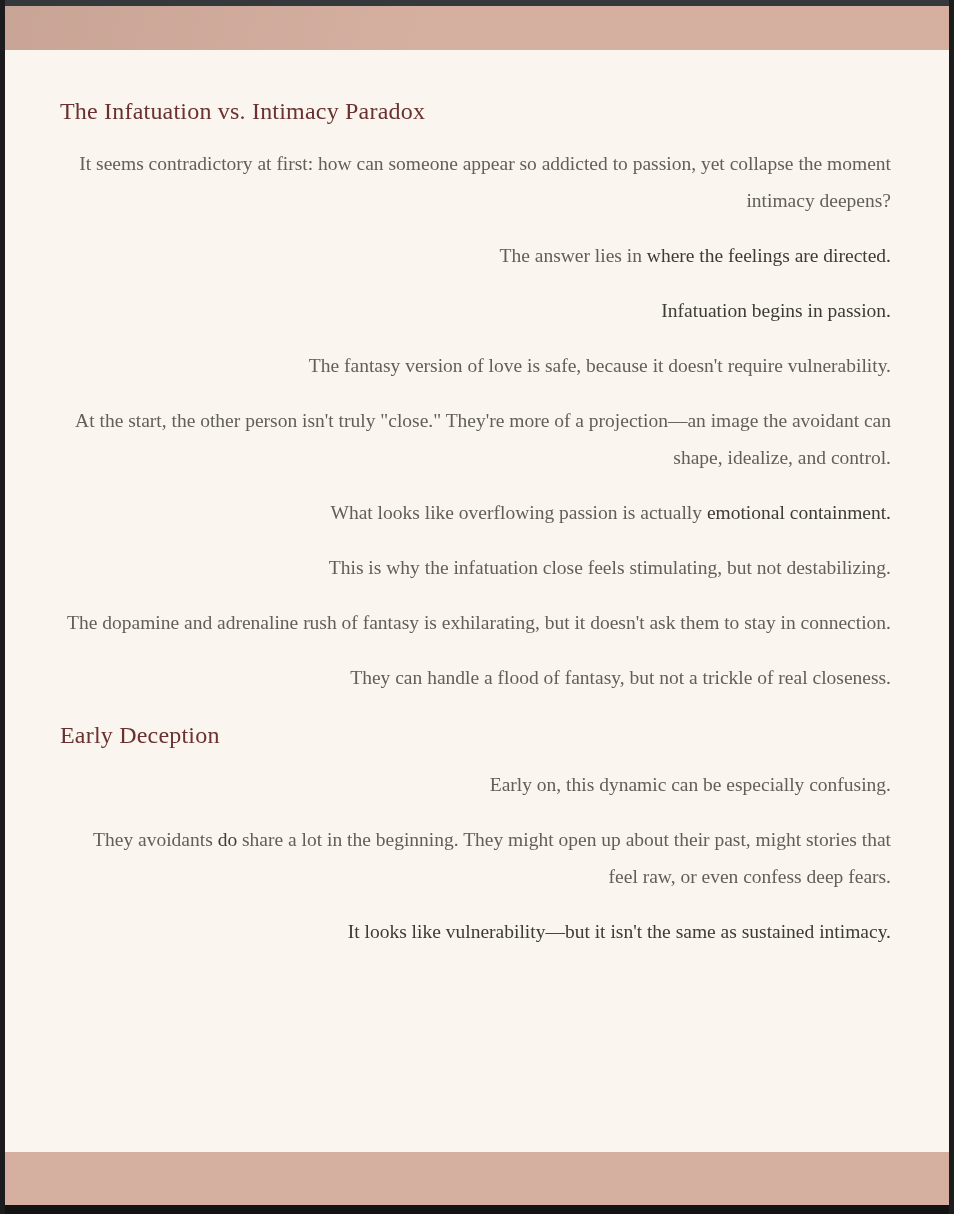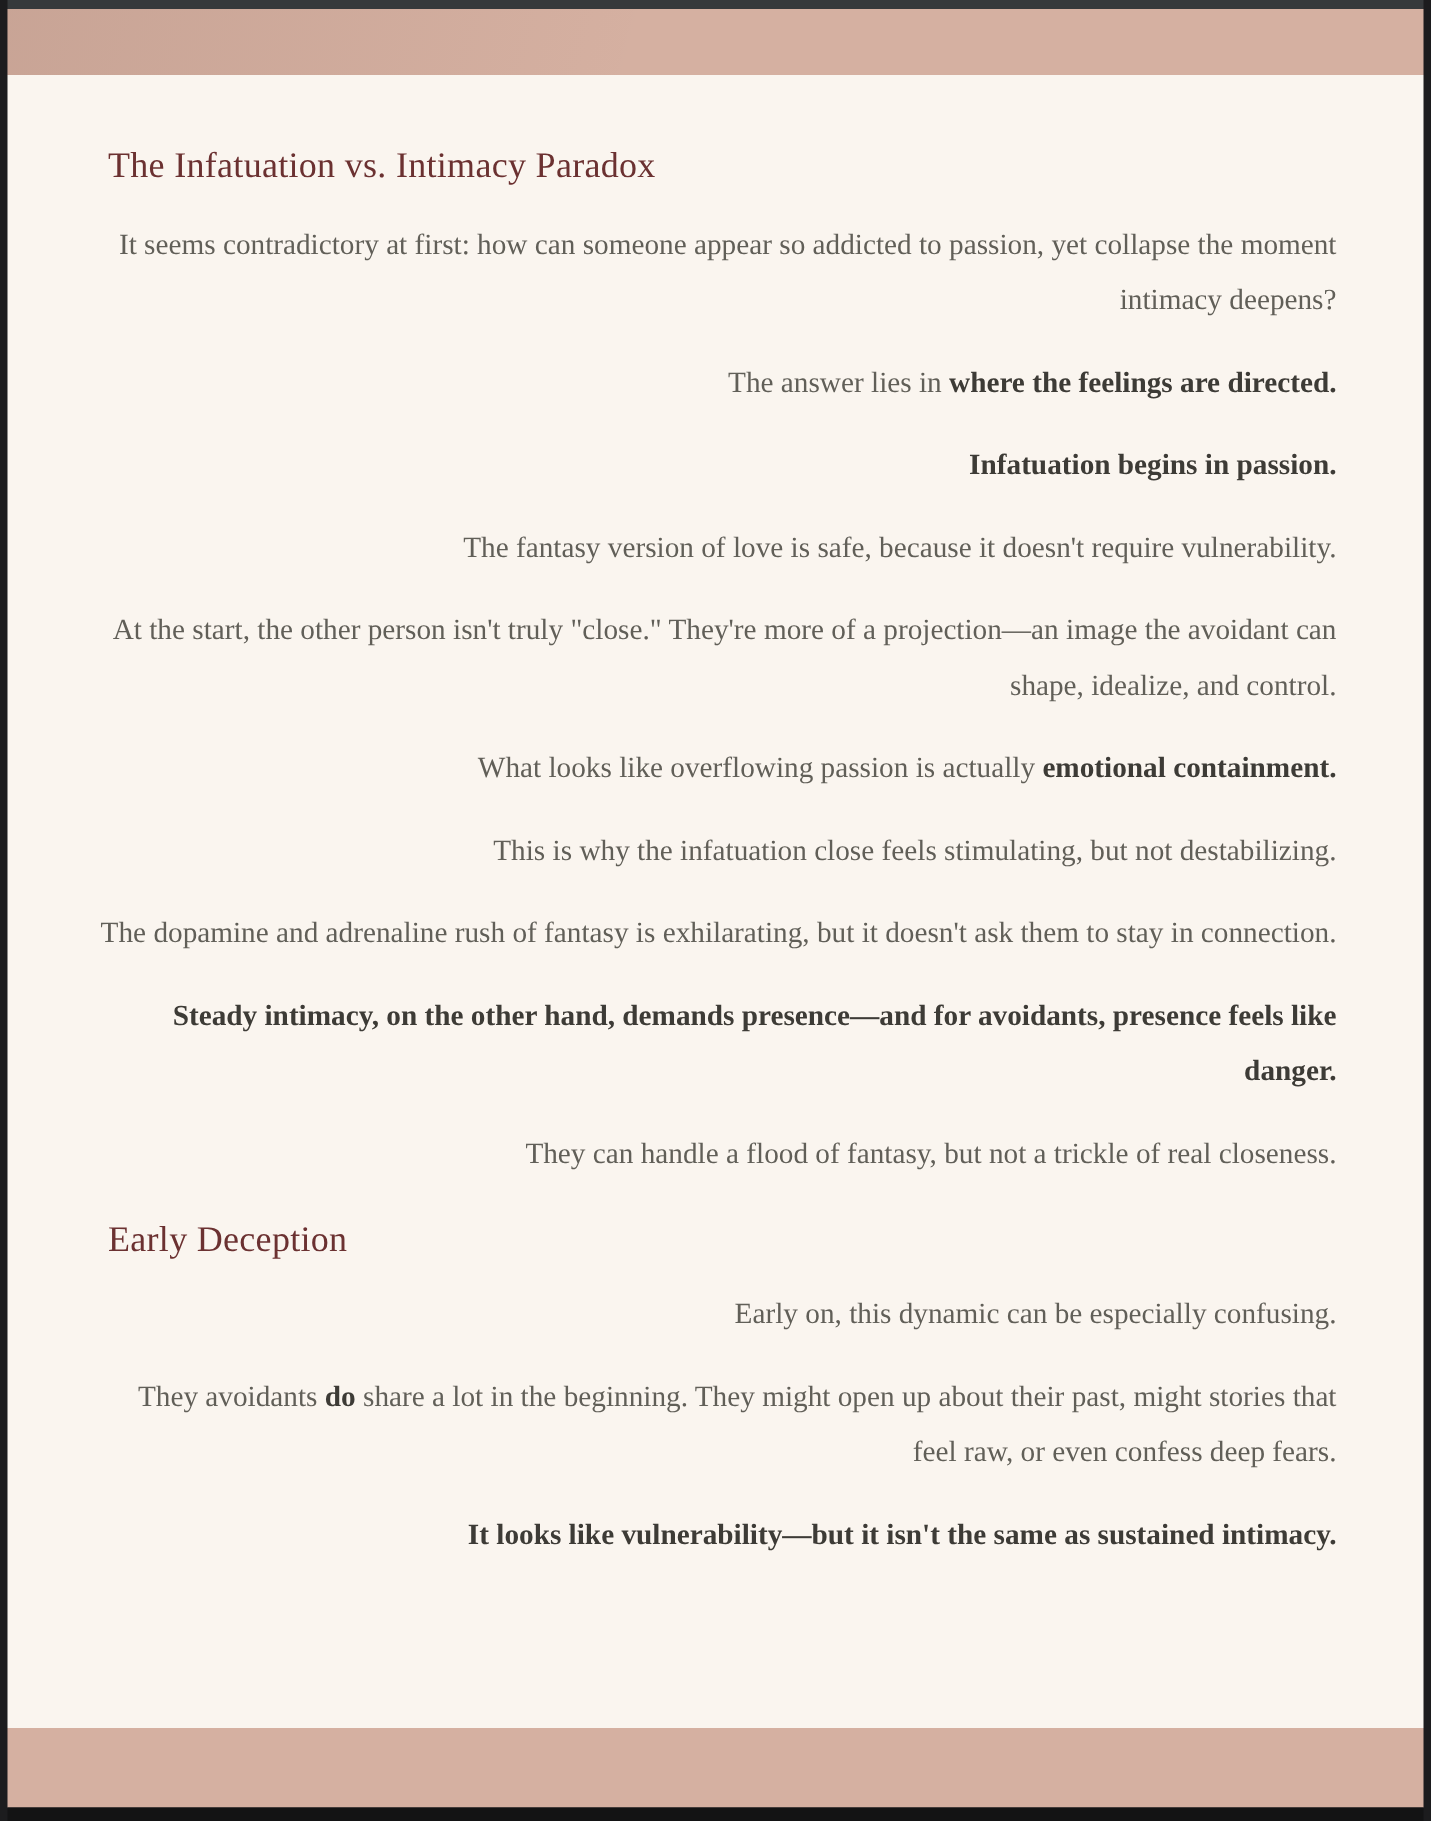--- a/index.html
+++ b/index.html
@@ -38,54 +38,53 @@
     background:var(--page-bg);
     padding:44px 58px 0 55px;
     box-sizing:border-box;
     overflow:hidden;
   }
   article h1, article h2{
     font-weight:normal;
     color:var(--heading-color);
     font-size:24px;
     line-height:34px;
-    margin:0 0 17px 12px;
+    margin:0 0 17px 0;
     letter-spacing:0.2px;
   }
   article h2{margin-top:22px;margin-bottom:14px;}
   article p{
     color:var(--body-color);
     font-size:19.5px;
     line-height:37px;
     margin:0 0 18px 0;
     text-align:right;
   }
   article .b{
-    font-weight:bold;
+    font-weight:normal;
     color:var(--bold-color);
   }
 </style>
 </head>
 <body>
 
 <div class="frame">
   <div class="top-bar"></div>
   <div class="band band-top"></div>
   <div class="content">
     <article id="article">
         <h1><span>The Infatuation vs. Intimacy Paradox</span></h1>
         <p><span>It seems contradictory at first: how can someone appear so addicted to passion, yet collapse the moment intimacy deepens?</span></p>
         <p><span>The answer lies in </span><span class="b">where the feelings are directed.</span></p>
         <p><span class="b">Infatuation begins in passion.</span></p>
         <p><span>The fantasy version of love is safe, because it doesn't require vulnerability.</span></p>
         <p><span>At the start, the other person isn't truly "close." They're more of a projection—an image the avoidant can shape, idealize, and control.</span></p>
         <p><span>What looks like overflowing passion is actually </span><span class="b">emotional containment.</span></p>
         <p><span>This is why the infatuation close feels stimulating, but not destabilizing.</span></p>
         <p><span>The dopamine and adrenaline rush of fantasy is exhilarating, but it doesn't ask them to stay in connection.</span></p>
-        <p><span class="b">Steady intimacy, on the other hand, demands presence—and for avoidants, presence feels like danger.</span></p>
         <p><span>They can handle a flood of fantasy, but not a trickle of real closeness.</span></p>
         <h2><span>Early Deception</span></h2>
         <p><span>Early on, this dynamic can be especially confusing.</span></p>
         <p><span>They avoidants </span><span class="b">do</span><span> share a lot in the beginning. They might open up about their past, might stories that feel raw, or even confess deep fears.</span></p>
         <p><span class="b">It looks like vulnerability—but it isn't the same as sustained intimacy.</span></p>
       </article>
   </div>
   <div class="band band-bottom"></div>
   <div class="bottom-bar"></div>
 </div>

